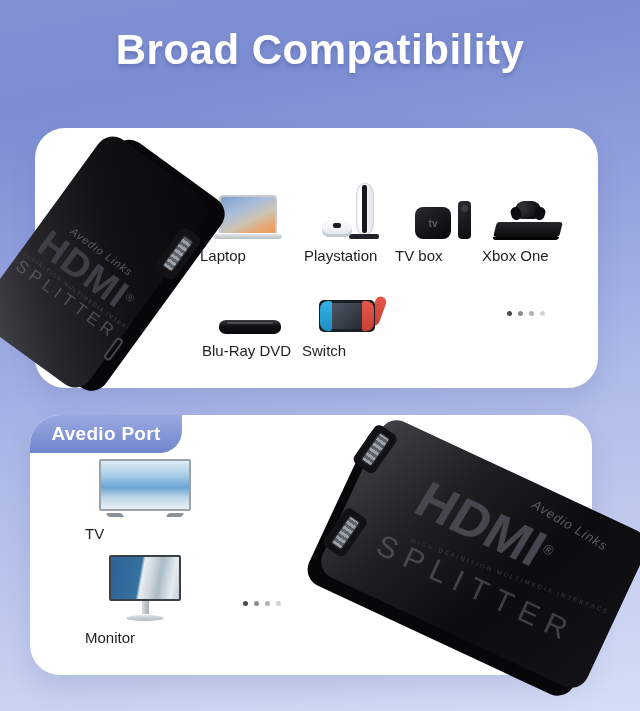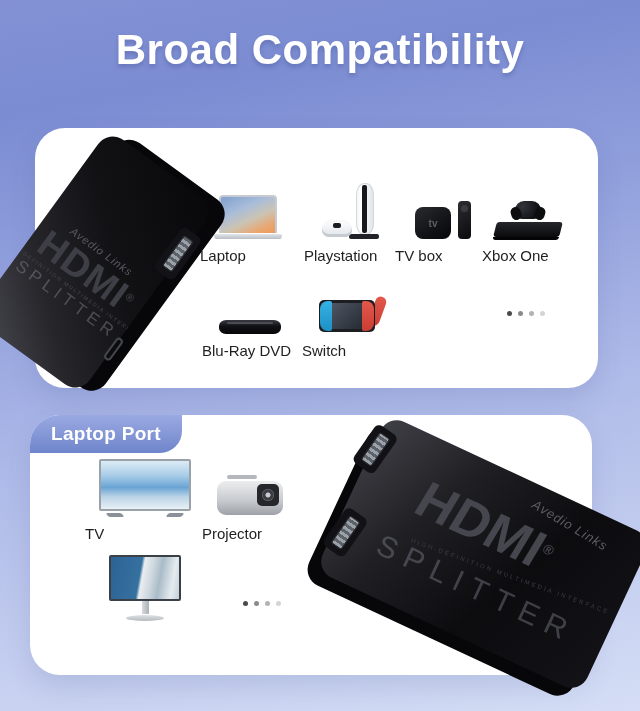--- a/index.html
+++ b/index.html
@@ -218,52 +218,41 @@
 
     <div class="dots" style="left:472px; top:183px;">
       <span></span>
         <span></span>
         <span></span>
         <span></span>
     </div>
   </div>
 
   <div class="card card-output">
-    <div class="badge badge-output">Laptop Port</div>
+    <div class="badge badge-output">Avedio Port</div>
 
     <div class="dev-item wide" style="left:55px; top:46px;">
       <div class="icon-box">
           <div class="tv">
         <div class="scr"></div>
             <div class="leg-l"></div>
             <div class="leg-r"></div>
       </div>
         </div>
       <div class="dev-label">TV</div>
-    </div>
-    <div class="dev-item" style="left:172px; top:46px;">
-      <div class="icon-box">
-          <div class="projector">
-        <div class="body">
-              <div class="lens-block"></div>
-              <div class="lens"></div>
-            </div>
-            <div class="top"></div>
-      </div>
-        </div>
-      <div class="dev-label">Projector</div>
     </div>
     <div class="dev-item wide" style="left:55px; top:138px;">
       <div class="icon-box tall">
           <div class="monitor">
         <div class="scr"></div>
             <div class="pole"></div>
             <div class="base"></div>
       </div>
         </div>
+      <div class="dev-label">Monitor</div>
     </div>
 
     <div class="dots" style="left:213px; top:186px;">
       <span></span>
         <span></span>
         <span></span>
         <span></span>
     </div>
   </div>
 

